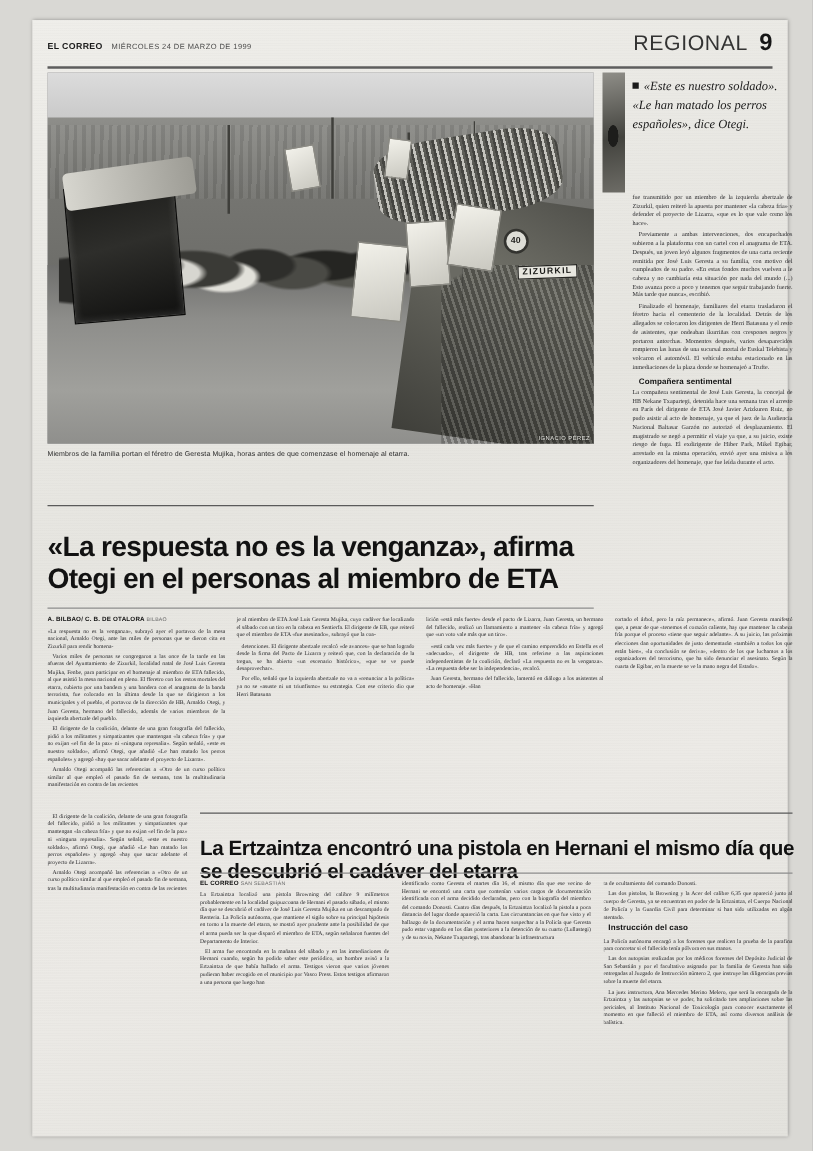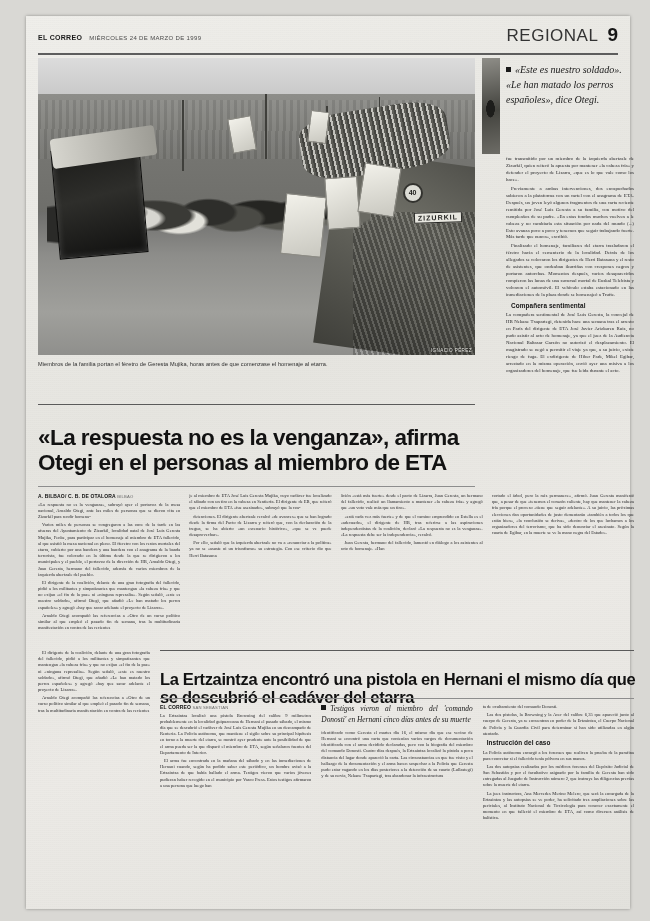--- a/index.html
+++ b/index.html
@@ -382,23 +382,20 @@
     <div class="cols-bot">
       <div class="col">
         <div class="byline">
           <span>EL CORREO</span>
           <span class="place">SAN SEBASTIÁN</span>
         </div>
         <p class="noind">La Ertzaintza localizó una pistola Browning del calibre 9 milímetros probablemente en la localidad guipuzcoana de Hernani el pasado sábado, el mismo día que se descubrió el cadáver de José Luis Geresta Mujika en un descampado de Renteria. La Policía autónoma, que mantiene el sigilo sobre su principal hipótesis en torno a la muerte del etarra, se mostró ayer prudente ante la posibilidad de que el arma pueda ser la que disparó el miembro de ETA, según señalaron fuentes del Departamento de Interior.</p>
         <p>El arma fue encontrada en la mañana del sábado y en las inmediaciones de Hernani cuando, según ha podido saber este periódico, un hombre avisó a la Ertzaintza de que había hallado el arma. Testigos vieron que varios jóvenes pudieran haber recogido en el municipio por Vasco Press. Estos testigos afirmaron a una persona que luego han</p>
       </div>
       <div class="col">
-        <div class="pullquote">
-          <span class="sqbullet"></span><span>Testigos vieron al miembro del 'comando Donosti' en Hernani cinco días antes de su muerte</span>
-        </div>
         <p class="noind">identificado como Geresta el martes día 16, el mismo día que ese vecino de Hernani se encontró una carta que contenían varios cargos de documentación identificada con el arma decidido declaradas, pero con la biografía del miembro del comando Donosti. Cuatro días después, la Ertzaintza localizó la pistola a poca distancia del lugar donde apareció la carta. Las circunstancias en que fue visto y el hallazgo de la documentación y el arma hacen sospechar a la Policía que Geresta pudo estar vagando en los días posteriores a la detención de su cuarto (Lullastegi) y de su novia, Nekane Txapartegi, tras abandonar la infraestructura</p>
       </div>
       <div class="col">
         <p class="noind">ta de ocultamiento del comando Donosti.</p>
         <p>Las dos pistolas, la Browning y la Acer del calibre 6,35 que apareció junto al cuerpo de Geresta, ya se encuentran en poder de la Ertzaintza, el Cuerpo Nacional de Policía y la Guardia Civil para determinar si han sido utilizadas en algún atentado.</p>
         <p class="subhead">Instrucción del caso</p>
         <p class="noind">La Policía autónoma encargó a los forenses que realicen la prueba de la parafina para concretar si el fallecido tenía pólvora en sus manos.</p>
         <p>Las dos autopsias realizadas por los médicos forenses del Depósito Judicial de San Sebastián y por el facultativo asignado por la familia de Geresta han sido entregadas al Juzgado de Instrucción número 2, que instruye las diligencias previas sobre la muerte del etarra.</p>
         <p>La juez instructora, Ana Mercedes Merino Melero, que será la encargada de la Ertzaintza y las autopsias se ve poder, ha solicitado tres ampliaciones sobre las periciales, al Instituto Nacional de Toxicología para conocer exactamente el momento en que falleció el miembro de ETA, así como diversos análisis de balística.</p>
       </div>

